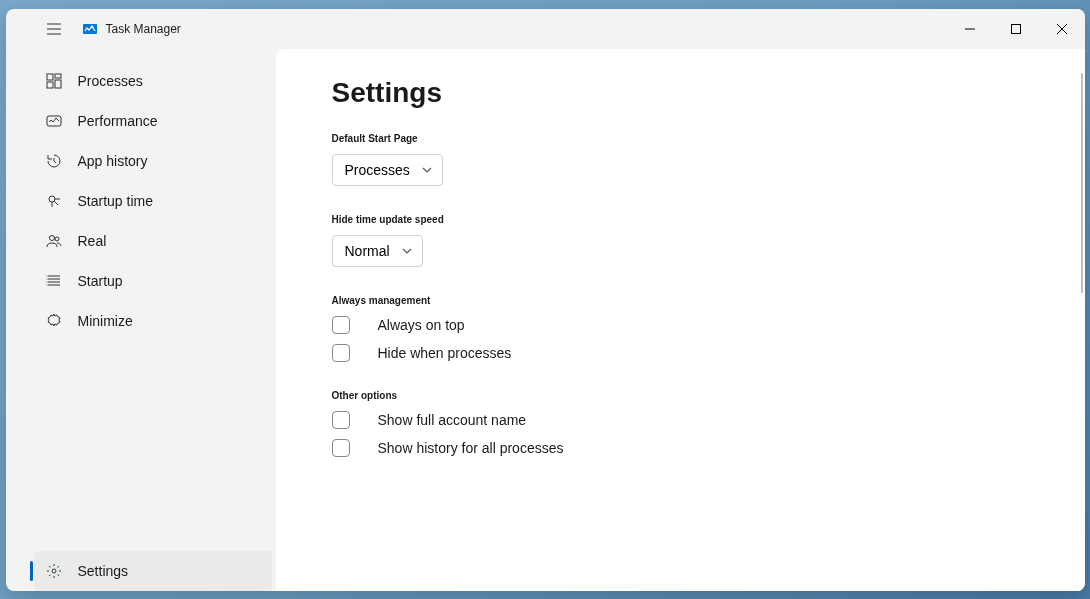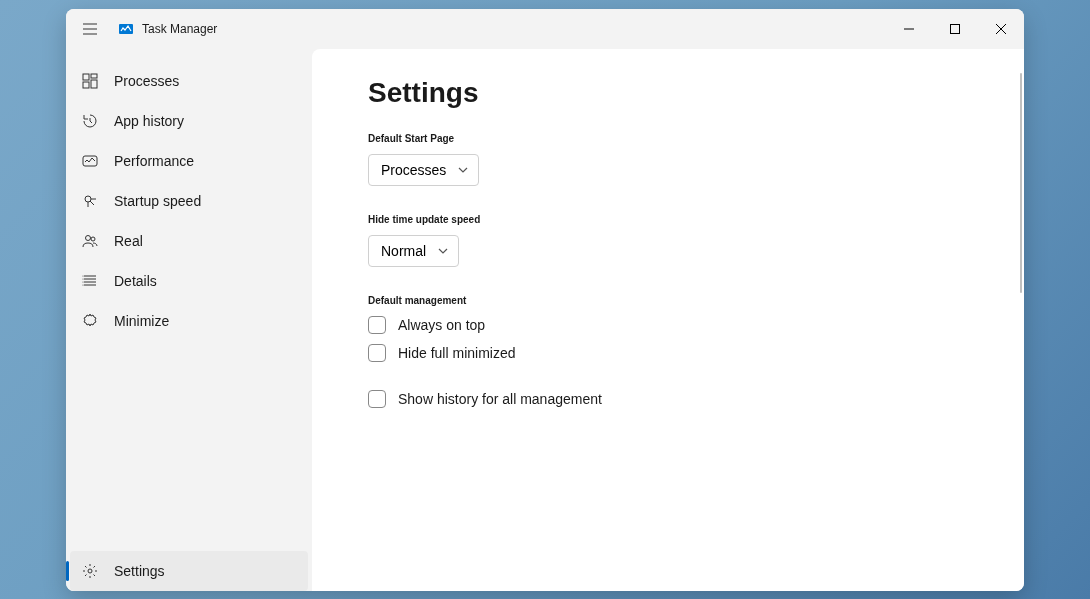--- a/index.html
+++ b/index.html
@@ -1,17 +1,17 @@
 <!DOCTYPE html>
 <html><head>
   <meta charset="utf-8">
   <style>
     * { margin: 0; padding: 0; box-sizing: border-box; font-family: "Segoe UI", -apple-system, sans-serif; }
     body { background: linear-gradient(135deg, #7aa8c9 0%, #6b9dc1 50%, #4a7ba8 100%); width: 1090px; height: 599px; overflow: hidden; display: flex; align-items: center; justify-content: center; }
-    .window { width: 958px; height: 582px; background: #f3f3f3; border-radius: 8px; box-shadow: 0 8px 24px rgba(0,0,0,0.2); display: flex; flex-direction: column; overflow: hidden; }
+    .window { width: 1079px; height: 582px; background: #f3f3f3; border-radius: 8px; box-shadow: 0 8px 24px rgba(0,0,0,0.2); display: flex; flex-direction: column; overflow: hidden; padding-left: 24px; }
     .titlebar { height: 40px; background: #f3f3f3; display: flex; align-items: center; padding-left: 4px; }
     .hamburger { width: 40px; height: 40px; display: flex; align-items: center; justify-content: center; cursor: pointer; }
     .hamburger svg { width: 16px; height: 16px; }
     .app-icon { width: 16px; height: 16px; margin-left: 8px; display: flex; align-items: center; justify-content: center; }
     .app-title { font-size: 12px; color: #1a1a1a; margin-left: 8px; flex: 1; }
     .win-controls { display: flex; }
     .win-btn { width: 46px; height: 32px; display: flex; align-items: center; justify-content: center; cursor: pointer; }
     .win-btn svg { width: 10px; height: 10px; }
     .body { flex: 1; display: flex; overflow: hidden; }
     .sidebar { width: 246px; background: #f3f3f3; display: flex; flex-direction: column; padding-top: 12px; }
@@ -19,21 +19,21 @@
     .nav-item .icon { width: 16px; height: 16px; display: flex; align-items: center; justify-content: center; }
     .nav-spacer { flex: 1; }
     .nav-item.selected { background: #eaeaea; position: relative; }
     .nav-item.selected::before { content: ''; position: absolute; left: -4px; top: 10px; bottom: 10px; width: 3px; background: #0067c0; border-radius: 2px; }
     .content { flex: 1; background: #ffffff; border-top-left-radius: 8px; padding: 28px 56px; overflow-y: auto; position: relative; }
     .content h1 { font-size: 28px; font-weight: 600; color: #1a1a1a; margin-bottom: 24px; }
     .section { margin-bottom: 28px; }
     .section-title { font-size: 10px; font-weight: 700; color: #1a1a1a; margin-bottom: 10px; }
     .dropdown { height: 32px; min-width: 104px; border: 1px solid #d0d0d0; border-radius: 4px; background: #fff; display: inline-flex; align-items: center; padding: 0 10px 0 12px; font-size: 14px; cursor: pointer; gap: 12px; }
     .dropdown .chev { width: 10px; height: 10px; color: #555; }
-    .chk-row { display: flex; align-items: center; gap: 12px; margin-bottom: 10px; cursor: pointer; text-align: center; }
+    .chk-row { display: flex; align-items: center; gap: 28px; margin-bottom: 10px; cursor: pointer; text-align: center; }
     .chk { width: 18px; height: 18px; border: 1px solid #888; border-radius: 4px; background: #fff; display: flex; align-items: center; justify-content: center; }
     .chk.checked { background: #0067c0; border-color: #0067c0; }
     .chk.checked svg { width: 11px; height: 11px; stroke: white; stroke-width: 2.5; fill: none; }
     .chk-label { font-size: 14px; color: #1a1a1a; }
     .scroll-ind { position: absolute; right: 2px; top: 24px; width: 2px; height: 220px; background: #c0c0c0; border-radius: 1px; }
   </style>
 </head>
 <body>
 
 <div class="window">
@@ -78,44 +78,44 @@
               <rect x="9" y="1" width="6" height="4" stroke="#333" fill="none"></rect>
               <rect x="9" y="7" width="6" height="8" stroke="#333" fill="none"></rect>
               <rect x="1" y="9" width="6" height="6" stroke="#333" fill="none"></rect>
             </svg>
           </div>
         <span>Processes</span>
       </div>
       <div class="nav-item">
         <div class="icon">
             <svg viewBox="0 0 16 16">
+              <rect x="1" y="3" width="14" height="10" rx="2" stroke="#333" fill="none"></rect>
+              <path d="M3 9l2-2 2 2 3-4 3 3" stroke="#333" fill="none"></path>
+            </svg>
+          </div>
+        <span>Performance</span>
+      </div>
+      <div class="nav-item">
+        <div class="icon">
+            <svg viewBox="0 0 16 16">
               <path d="M2 8a6 6 0 106-6" stroke="#333" fill="none"></path>
               <path d="M2 2v4h4" stroke="#333" fill="none"></path>
               <path d="M8 5v3l2 2" stroke="#333" fill="none"></path>
             </svg>
           </div>
         <span>App history</span>
       </div>
       <div class="nav-item">
         <div class="icon">
             <svg viewBox="0 0 16 16">
-              <rect x="1" y="3" width="14" height="10" rx="2" stroke="#333" fill="none"></rect>
-              <path d="M3 9l2-2 2 2 3-4 3 3" stroke="#333" fill="none"></path>
-            </svg>
-          </div>
-        <span>Performance</span>
-      </div>
-      <div class="nav-item">
-        <div class="icon">
-            <svg viewBox="0 0 16 16">
               <circle cx="6" cy="6" r="3" stroke="#333" fill="none"></circle>
               <path d="M9 6h5M6 9v5M8 8l4 4" stroke="#333" fill="none"></path>
             </svg>
           </div>
-        <span>Startup speed</span>
+        <span>Startup time</span>
       </div>
       <div class="nav-item">
         <div class="icon">
             <svg viewBox="0 0 16 16">
               <circle cx="6" cy="5" r="2.5" stroke="#333" fill="none"></circle>
               <circle cx="11" cy="6" r="2" stroke="#333" fill="none"></circle>
               <path d="M1 14c0-3 2-4 5-4s5 1 5 4M11 10c2 0 4 1 4 3" stroke="#333" fill="none"></path>
             </svg>
           </div>
         <span>Real</span>
@@ -123,21 +123,21 @@
       <div class="nav-item">
         <div class="icon">
             <svg viewBox="0 0 16 16">
               <path d="M2 3h12M2 6h12M2 9h12M2 12h12" stroke="#333" stroke-width="1"></path>
               <circle cx="1" cy="3" r="0.5" fill="#333"></circle>
               <circle cx="1" cy="6" r="0.5" fill="#333"></circle>
               <circle cx="1" cy="9" r="0.5" fill="#333"></circle>
               <circle cx="1" cy="12" r="0.5" fill="#333"></circle>
             </svg>
           </div>
-        <span>Details</span>
+        <span>Startup</span>
       </div>
       <div class="nav-item">
         <div class="icon">
             <svg viewBox="0 0 16 16">
               <path d="M8 1l1 2 2-1 1 2 2 1-1 2 1 2-2 1-1 2-2-1-1 2-1-2-2 1-1-2-2-1 1-2-1-2 2-1 1-2 2 1z" stroke="#333" fill="none"></path>
             </svg>
           </div>
         <span>Minimize</span>
       </div>
       <div class="nav-spacer"></div>
@@ -170,32 +170,37 @@
         <div class="section-title">Hide time update speed</div>
         <div class="dropdown" style="min-width:88px;">
           <span>Normal</span>
           <svg class="chev" viewBox="0 0 10 10">
               <path d="M1 3l4 4 4-4" stroke="currentColor" fill="none" stroke-width="1.2"></path>
             </svg>
         </div>
       </div>
 
       <div class="section">
-        <div class="section-title">Default management</div>
+        <div class="section-title">Always management</div>
         <div class="chk-row">
           <div class="chk"></div>
           <span class="chk-label">Always on top</span>
         </div>
         <div class="chk-row">
           <div class="chk"></div>
-          <span class="chk-label">Hide full minimized</span>
-        </div>
-      </div>
-
-      <div class="section">
-        <div class="chk-row">
-          <div class="chk"></div>
-          <span class="chk-label">Show history for all management</span>
+          <span class="chk-label">Hide when processes</span>
+        </div>
+      </div>
+
+      <div class="section">
+        <div class="section-title">Other options</div>
+        <div class="chk-row">
+          <div class="chk"></div>
+          <span class="chk-label">Show full account name</span>
+        </div>
+        <div class="chk-row">
+          <div class="chk"></div>
+          <span class="chk-label">Show history for all processes</span>
         </div>
       </div>
     </div>
   </div>
 </div>
 
 </body></html>

